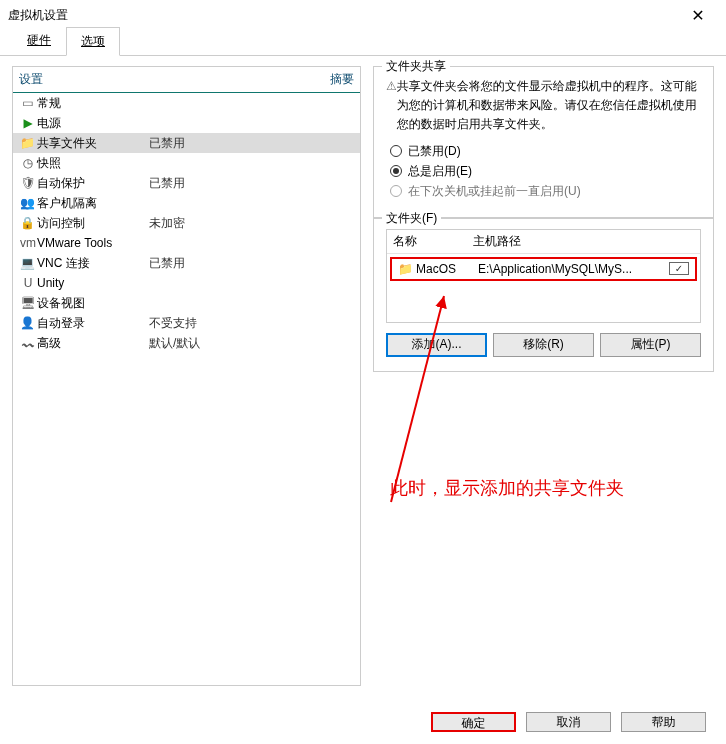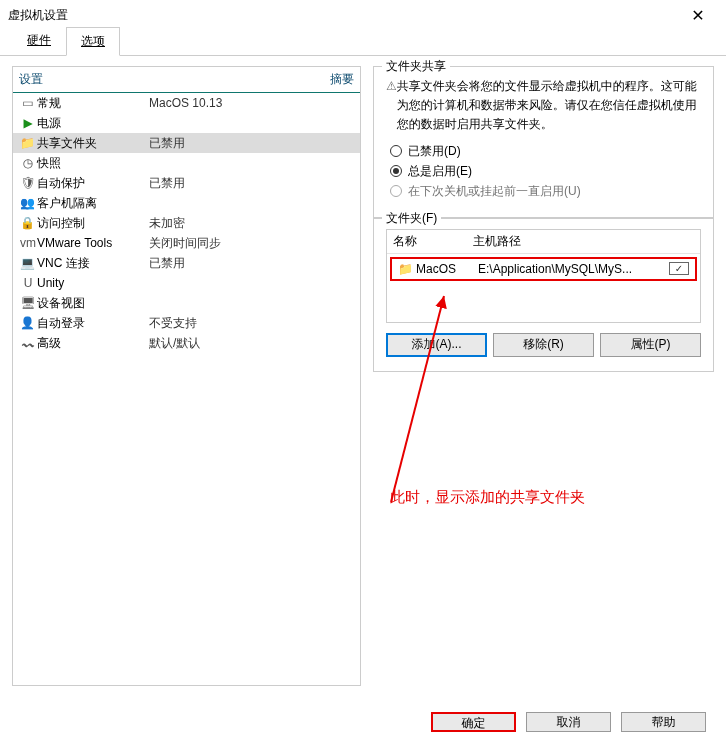--- a/index.html
+++ b/index.html
@@ -33,21 +33,21 @@
 .folders-header { display: flex; border-bottom: 1px solid #e5e5e5; padding: 3px 6px; }
 .folders-header .fcol1 { width: 80px; }
 .folders-row { display: flex; align-items: center; padding: 3px 6px; border: 2px solid #e60000; margin: 3px; }
 .folders-row .ficon { width: 18px; color: #3b78c4; }
 .folders-row .fname { width: 62px; }
 .folders-row .fpath { flex: 1; white-space: nowrap; overflow: hidden; text-overflow: ellipsis; }
 .folders-row .fcheck { width: 20px; text-align: center; color: #333; border: 1px solid #666; height: 13px; line-height: 11px; font-size: 10px; }
 .folder-buttons { display: flex; justify-content: flex-end; gap: 6px; margin-top: 10px; }
 .folder-buttons button { width: 101px; height: 24px; background: #e9e9e9; border: 1px solid #999; cursor: pointer; }
 .folder-buttons button.primary { border: 2px solid #0078d7; }
-.annotation { position: absolute; top: 488px; left: 390px; color: #e60000; font-size: 15px; }
+.annotation { position: absolute; top: 476px; left: 390px; color: #e60000; font-size: 18px; }
 .dialog-buttons { position: absolute; bottom: 12px; right: 20px; display: flex; gap: 10px; align-items: center; }
 .dialog-buttons button { width: 85px; height: 20px; background: #e9e9e9; border: 1px solid #999; cursor: pointer; }
 .dialog-buttons button.ok { border: 2px solid #e60000; }
 svg.arrow { position: absolute; top: 292px; left: 386px; width: 62px; height: 214px; }
 </style>
 </head>
 <body>
 
 <div class="titlebar">
   <span class="title">虚拟机设置</span>
@@ -62,21 +62,20 @@
 <div class="body">
   <div class="left-panel">
     <div class="list-header">
       <span class="col1">设置</span>
       <span>摘要</span>
     </div>
     <div id="list-rows">
         <div class="list-row">
           <span class="icon" style="color:#555">▭</span>
           <span class="name">常规</span>
-          <span class="summary">MacOS 10.13</span>
         </div>
         <div class="list-row">
           <span class="icon" style="color:#1a8f1a">▶</span>
           <span class="name">电源</span>
           <span class="summary"></span>
         </div>
         <div class="list-row selected">
           <span class="icon" style="color:#3b78c4">📁</span>
           <span class="name">共享文件夹</span>
           <span class="summary">已禁用</span>
@@ -97,21 +96,20 @@
           <span class="summary"></span>
         </div>
         <div class="list-row">
           <span class="icon" style="color:#555">🔒</span>
           <span class="name">访问控制</span>
           <span class="summary">未加密</span>
         </div>
         <div class="list-row">
           <span class="icon" style="color:#555">vm</span>
           <span class="name">VMware Tools</span>
-          <span class="summary">关闭时间同步</span>
         </div>
         <div class="list-row">
           <span class="icon" style="color:#555">💻</span>
           <span class="name">VNC 连接</span>
           <span class="summary">已禁用</span>
         </div>
         <div class="list-row">
           <span class="icon" style="color:#555">U</span>
           <span class="name">Unity</span>
           <span class="summary"></span>

